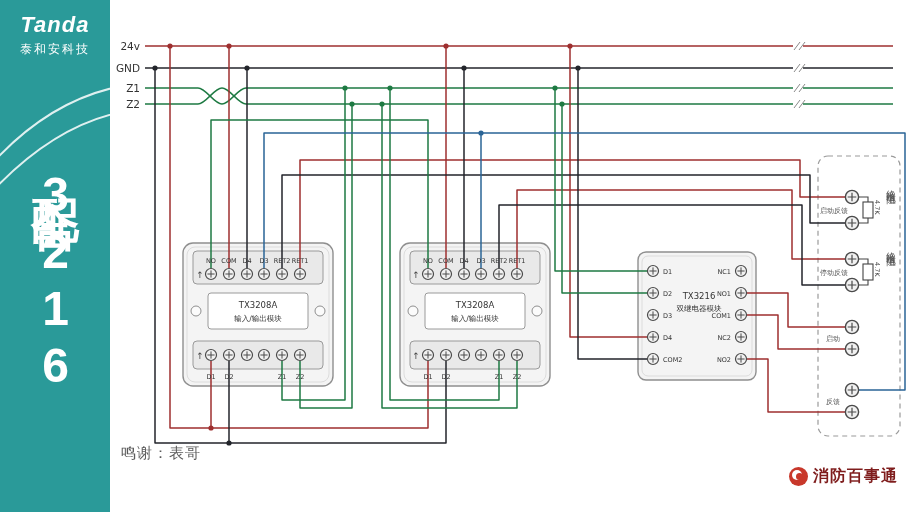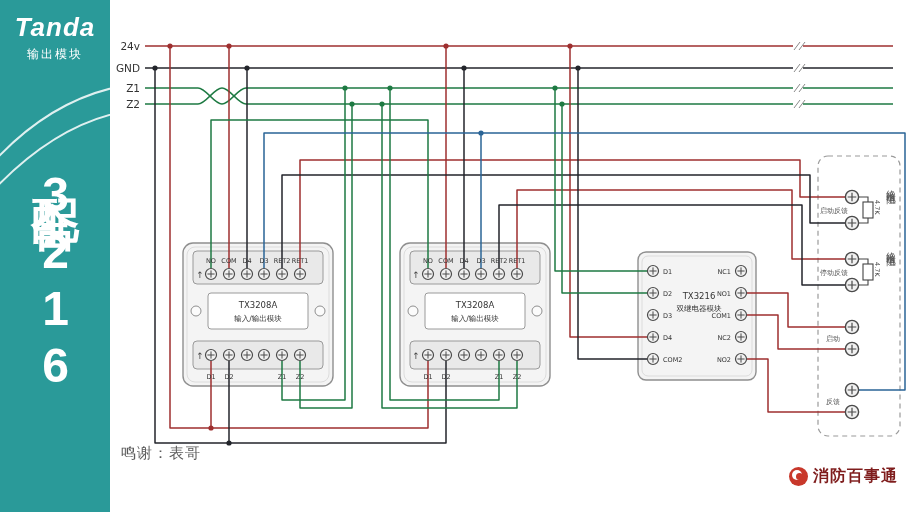--- a/index.html
+++ b/index.html
@@ -33,21 +33,21 @@
   .arrow{font-size:9px;fill:#444;text-anchor:middle;}
   .mod-name{font-size:8.5px;fill:#333;text-anchor:middle;}
   .mod-sub{font-size:7.5px;fill:#333;text-anchor:middle;}
   .grp-lbl{font-size:7px;fill:#555;text-anchor:start;}
   .res-lbl{font-size:6.5px;fill:#444;text-anchor:start;}
 
   
   .sidebar{position:absolute;left:0;top:0;width:110px;height:512px;background:#2a9a99;}
   .arcs{position:absolute;left:0;top:0;}
   .brand-top{position:absolute;top:12px;left:0;width:110px;text-align:center;color:#fff;}
-  .brand-name{font-size:26px;font-weight:bold;font-style:italic;letter-spacing:1px;}
+  .brand-name{font-size:22px;font-weight:bold;font-style:italic;letter-spacing:1px;}
   .brand-sub{font-size:12px;letter-spacing:2px;margin-top:3px;}
   .vtitle{position:absolute;left:26px;top:160px;width:58px;text-align:center;
           writing-mode:vertical-rl;text-orientation:upright;color:#fff;
           font-size:48px;font-weight:bold;line-height:58px;letter-spacing:4px;}
 
   
   .vnote{position:absolute;writing-mode:vertical-rl;text-orientation:upright;
          font-size:9.5px;color:#555;letter-spacing:2px;}
   .vnote.g1{left:884px;top:182px;}
   .vnote.g2{left:884px;top:244px;}
@@ -292,21 +292,21 @@
   <div class="vnote g1">终端电阻</div>
   <div class="vnote g2">终端电阻</div>
 
   <aside class="sidebar">
     <svg class="arcs" width="110" height="512" viewBox="0 0 110 512">
       <path d="M-12,168 Q48,100 122,86" fill="none" stroke="rgba(255,255,255,0.85)" stroke-width="2"></path>
       <path d="M-12,196 Q52,126 122,112" fill="none" stroke="rgba(255,255,255,0.85)" stroke-width="2"></path>
     </svg>
     <div class="brand-top">
       <div class="brand-name">Tanda</div>
-      <div class="brand-sub">输出模块</div>
+      <div class="brand-sub">泰和安科技</div>
     </div>
     <div class="vtitle">配合3216</div>
   </aside>
 
   <div class="credit">鸣谢：表哥</div>
   <div class="brandline">
     <span class="brand-icon"></span>
     <span class="brand-text">消防百事通</span>
   </div>
 

